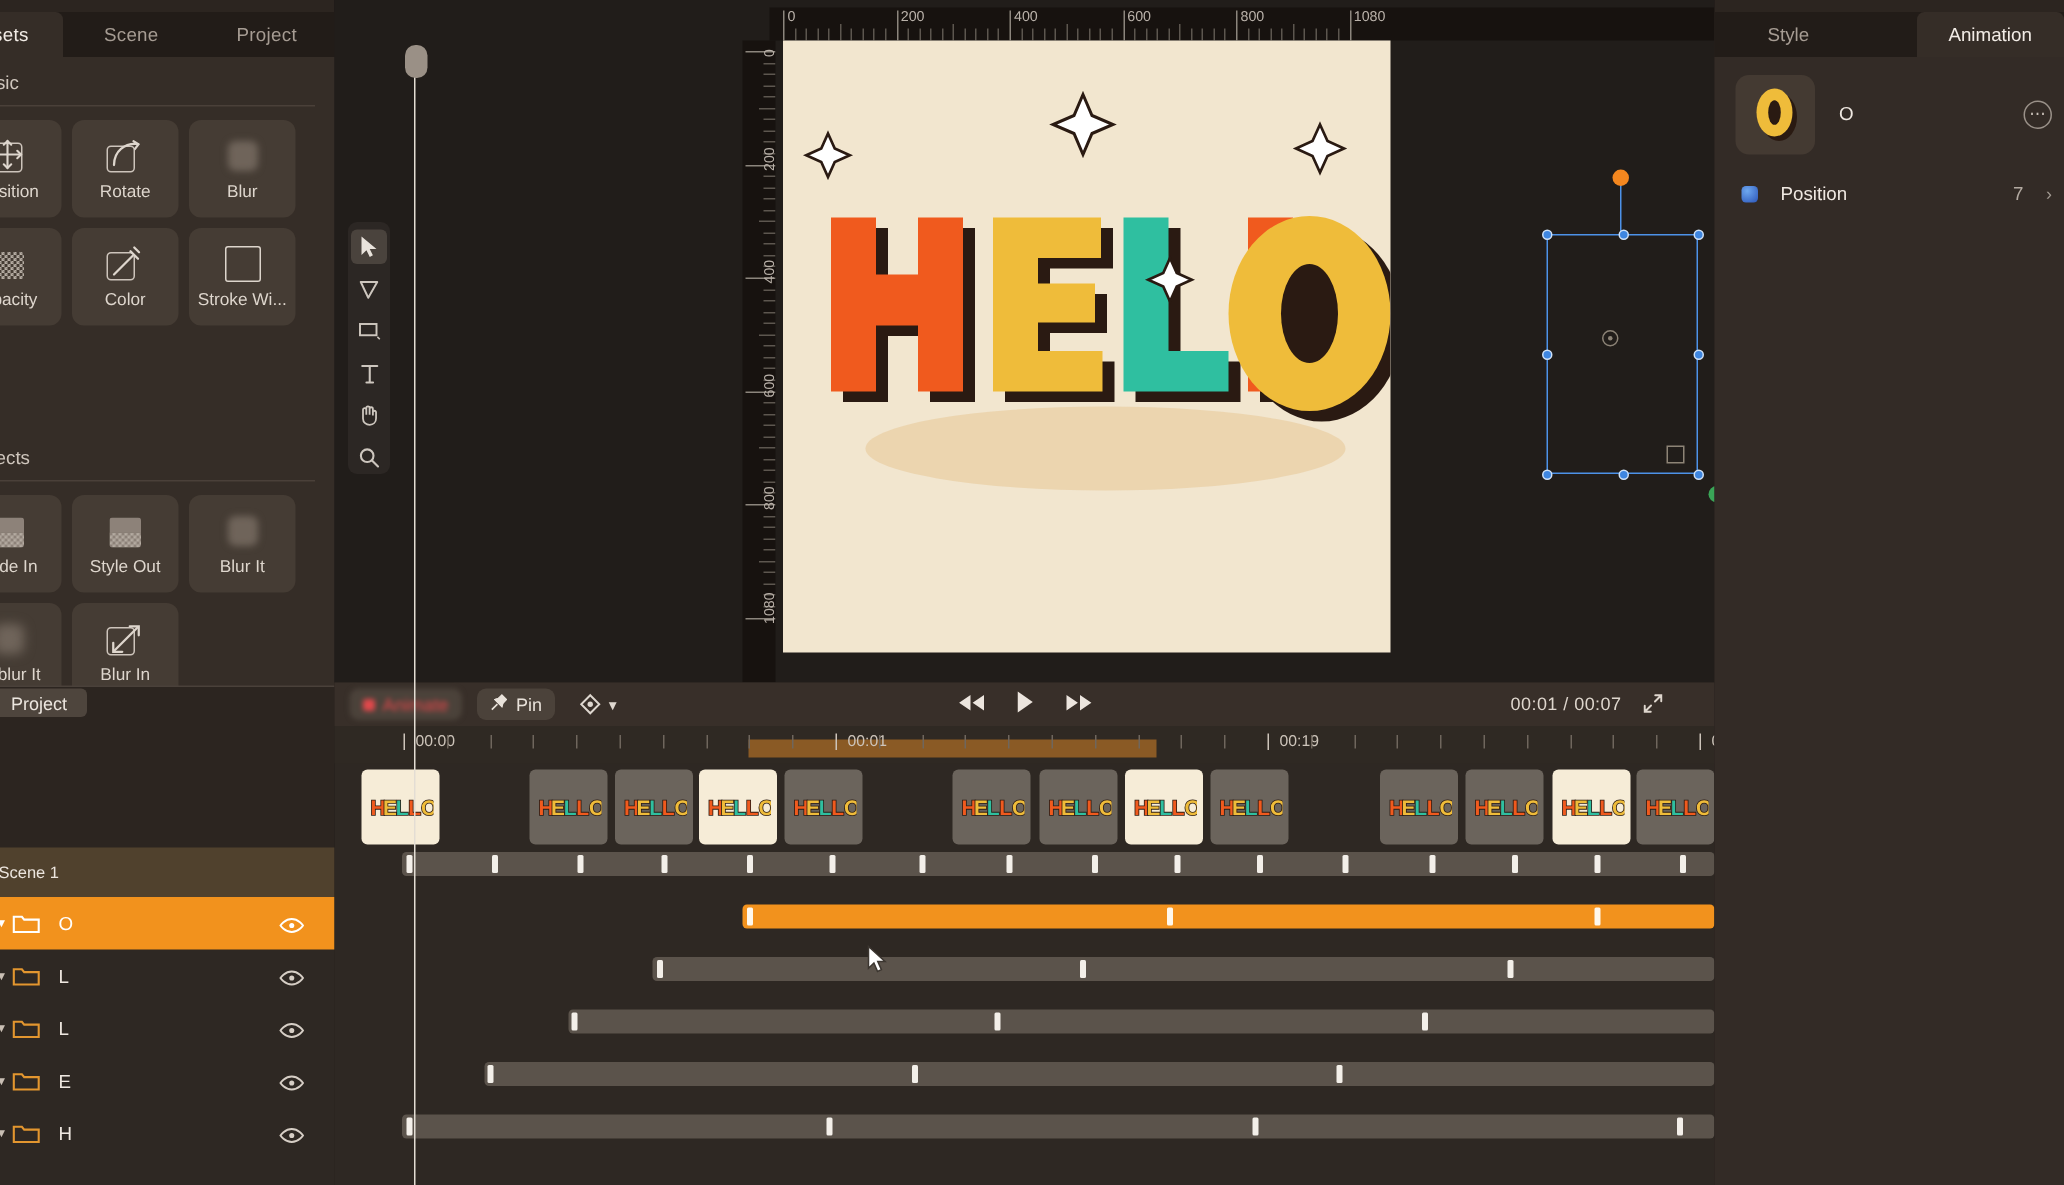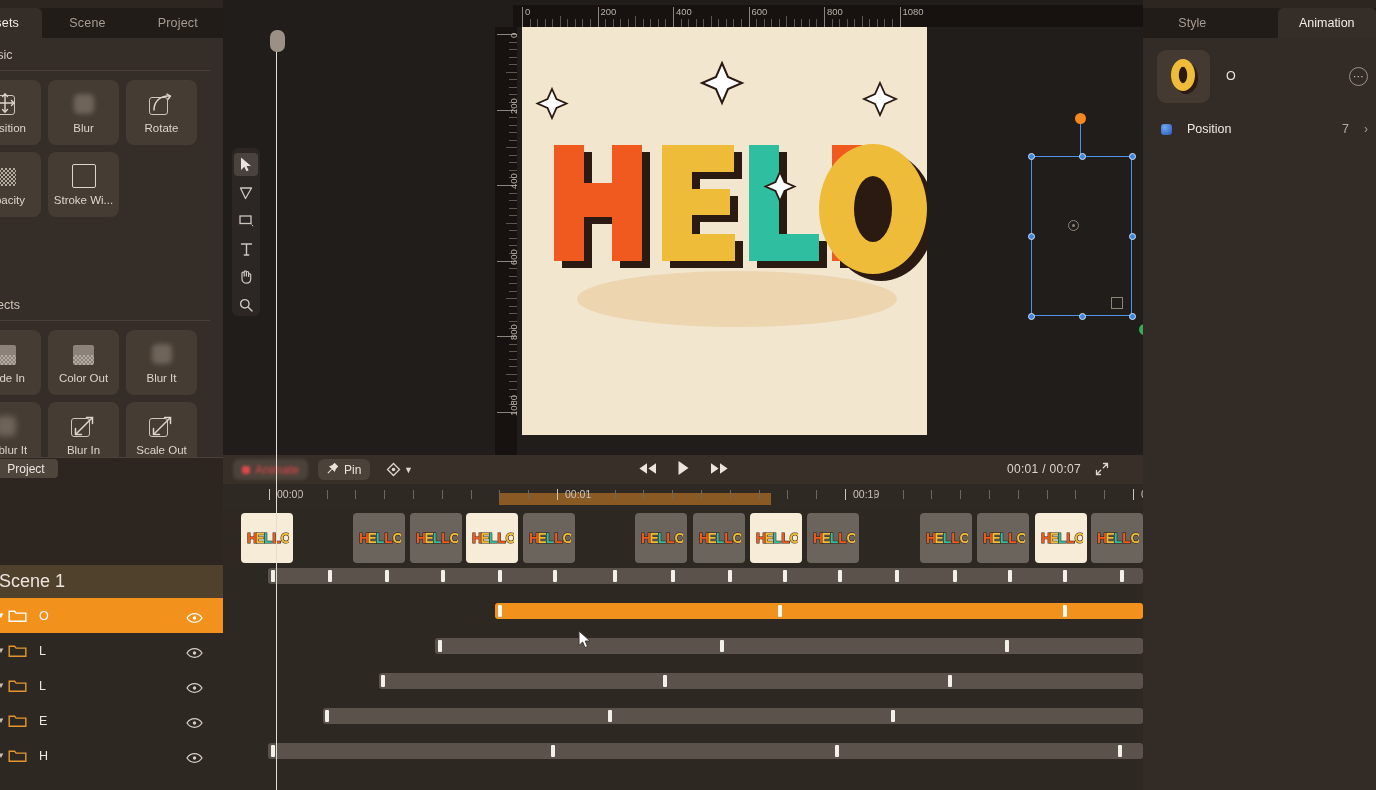--- a/index.html
+++ b/index.html
@@ -88,21 +88,21 @@
 
   
   .layers {
     position: absolute; left: 0; top: 565px; width: 223px; height: 225px;
     background: #2e2823;
   }
   .scene-row {
     height: 33px; background: #50412d; display: flex; align-items: center;
     padding-left: 0;
   }
-  .scene-label { font-size: 18px; color: #ece5de; margin-left: -1px; }
+  .scene-label { font-size: 11px; color: #ece5de; margin-left: -1px; }
   .layer-row {
     height: 35px; display: flex; align-items: center; position: relative;
   }
   .layer-row.selected { background: #f2921d; }
   .layer-caret {
     position: absolute; left: -5px; width: 12px; text-align: center;
     font-size: 8px; color: #c9bfb4;
   }
   .layer-row.selected .layer-caret { color: #fff; }
   .folder-icon { margin-left: 8px; width: 19px; height: 15px; position: relative; }
@@ -362,40 +362,51 @@
                 <path d="M9.5 5.5L12 3l2.5 2.5"></path>
                 <path d="M9.5 18.5L12 21l2.5-2.5"></path>
               <path d="M5.5 9.5L3 12l2.5 2.5"></path>
                 <path d="M18.5 9.5L21 12l-2.5 2.5"></path>
             </svg>
           </div>
           <div class="plabel">Position</div>
         </div>
         <div class="preset">
           <div class="pglyph">
-              <div class="ic-blur"></div>
-            </div>
-          <div class="plabel">Blur</div>
-        </div>
-        <div class="preset">
-          <div class="pglyph">
             <div class="ic-box" style="top:6px;left:0;width:19px;height:18px"></div>
             <svg width="26" height="26" viewBox="0 0 26 26" fill="none" stroke="#ded6cd" stroke-width="1.5" stroke-linecap="round">
               <path d="M5 19 C5 10, 12 4, 21 5"></path>
                 <path d="M18 3.2L21.3 5.2L19 8.3"></path>
             </svg>
           </div>
           <div class="plabel">Rotate</div>
         </div>
+        <div class="preset">
+          <div class="pglyph">
+              <div class="ic-blur"></div>
+            </div>
+          <div class="plabel">Blur</div>
+        </div>
 
         <div class="preset">
           <div class="pglyph">
               <div class="ic-checker"></div>
             </div>
           <div class="plabel">Opacity</div>
+        </div>
+        <div class="preset">
+          <div class="pglyph">
+            <div class="ic-box" style="top:5px;left:0;width:19px;height:19px"></div>
+            <svg width="26" height="26" viewBox="0 0 26 26" fill="none" stroke="#ded6cd" stroke-width="1.5" stroke-linecap="round">
+              <path d="M5 20L17.5 7.5"></path>
+                <path d="M16 4.5l5 5"></path>
+                <path d="M18.5 2l3.2 3.2"></path>
+            </svg>
+          </div>
+          <div class="plabel">Color</div>
         </div>
 
         <div class="preset">
           <div class="pglyph">
               <div class="ic-sq-big"></div>
             </div>
           <div class="plabel">Stroke Wi...</div>
         </div>
       </div>
 
@@ -412,21 +423,21 @@
           </div>
           <div class="plabel">Fade In</div>
         </div>
         <div class="preset">
           <div class="pglyph">
             <div class="ic-halfchk">
                 <i style="top:0"></i>
                 <i class="chk" style="top:50%"></i>
               </div>
           </div>
-          <div class="plabel">Color Out</div>
+          <div class="plabel">Style Out</div>
         </div>
         <div class="preset">
           <div class="pglyph">
               <div class="ic-blur"></div>
             </div>
           <div class="plabel">Blur It</div>
         </div>
 
         <div class="preset">
           <div class="pglyph">
@@ -437,31 +448,20 @@
         <div class="preset">
           <div class="pglyph">
             <div class="ic-box" style="top:5px;left:0;width:19px;height:19px"></div>
             <svg width="26" height="26" viewBox="0 0 26 26" fill="none" stroke="#ded6cd" stroke-width="1.5" stroke-linecap="round">
               <path d="M5.5 20.5L21 5"></path>
                 <path d="M15.5 4.5H21.5V10.5"></path>
                 <path d="M10.5 21.5H4.5V15.5"></path>
             </svg>
           </div>
           <div class="plabel">Blur In</div>
-        </div>
-        <div class="preset">
-          <div class="pglyph">
-            <div class="ic-box" style="top:5px;left:0;width:19px;height:19px"></div>
-            <svg width="26" height="26" viewBox="0 0 26 26" fill="none" stroke="#ded6cd" stroke-width="1.5" stroke-linecap="round">
-              <path d="M5.5 20.5L21 5"></path>
-                <path d="M15.5 4.5H21.5V10.5"></path>
-                <path d="M10.5 21.5H4.5V15.5"></path>
-            </svg>
-          </div>
-          <div class="plabel">Scale Out</div>
         </div>
       </div>
     </div>
 
     <div class="divider-h"></div>
     <div class="project-pill">Project</div>
 
     <div class="layers">
       <div class="scene-row">
         <span class="scene-label">Scene 1</span>

